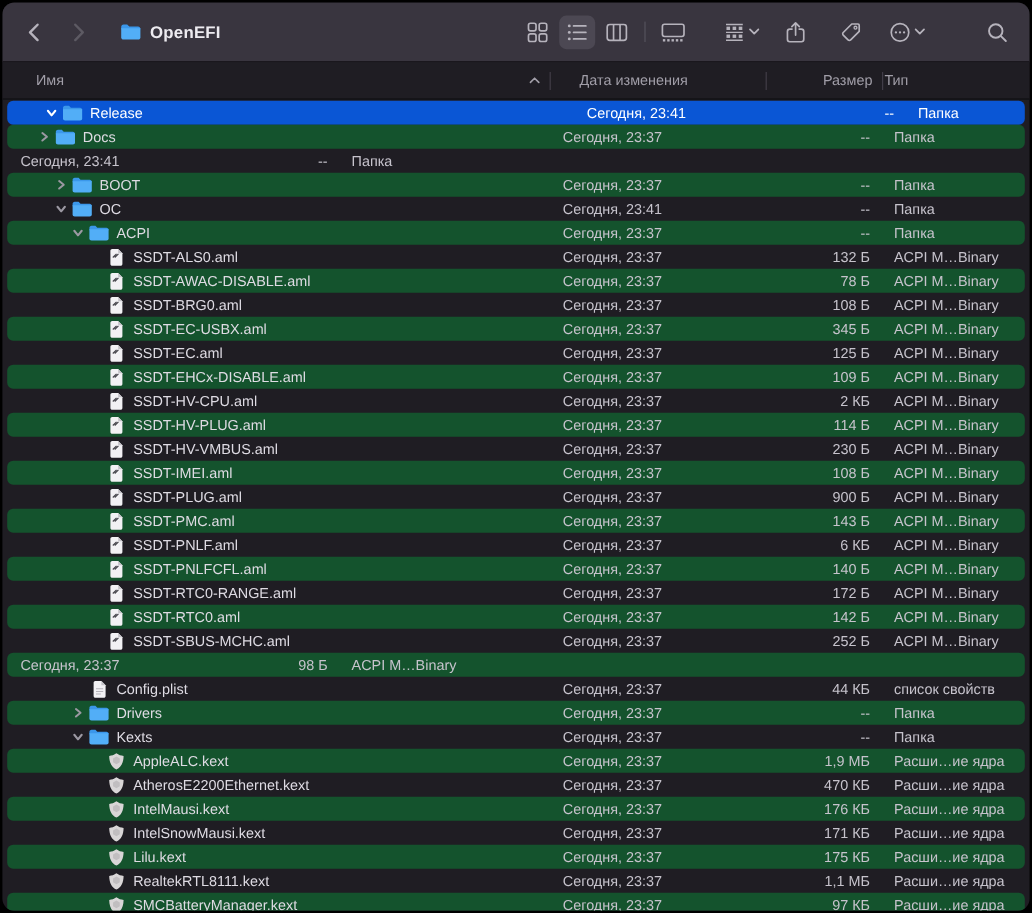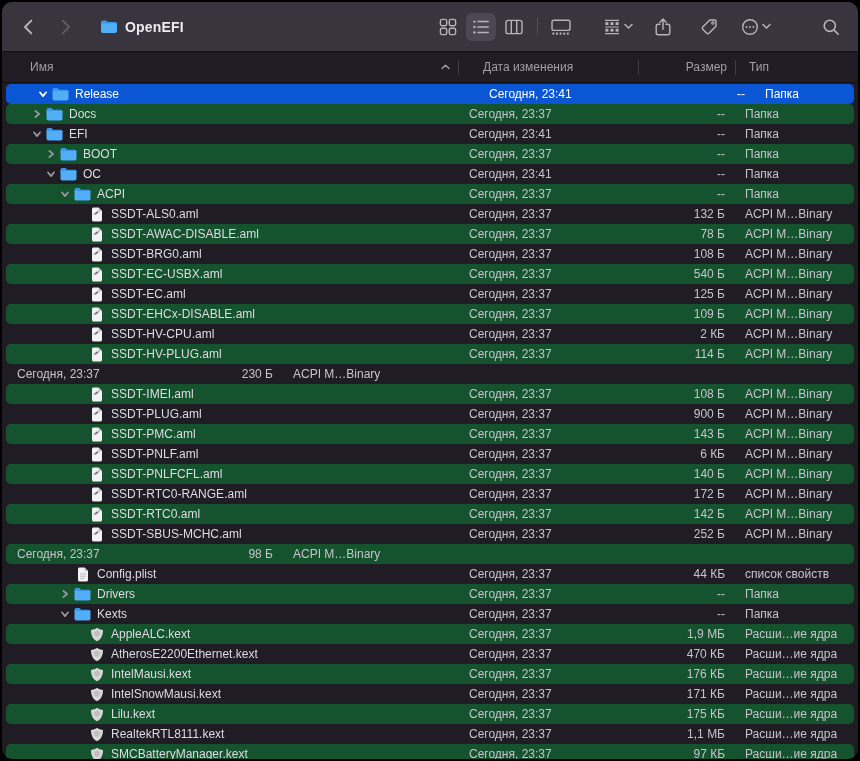--- a/index.html
+++ b/index.html
@@ -27,21 +27,21 @@
   .search-btn { margin-left: 46px; margin-right: 12px; }
 
   
   .colhead { flex: 0 0 31px; display: flex; align-items: center; position: relative;
              background: #1f1d23; border-bottom: 1px solid #101013;
              font-size: 12px; color: #a19ea8; }
   .h-name { flex: 0 0 458px; padding-left: 28px; display: flex; align-items: center; }
   .h-sort { margin-left: auto; margin-right: 10px; display: flex; color: #a19ea8; }
   .h-date { flex: 0 0 180px; padding-left: 23px; }
   .h-size { flex: 0 0 97px; text-align: right; padding-right: 10px; }
-  .h-type { flex: 1; padding-left: 12px; }
+  .h-type { flex: 1; padding-left: 0; }
   .hsep { position: absolute; top: 8px; width: 1px; height: 15px; background: #413d48; }
 
   
   .list { flex: 1; overflow: hidden; padding-top: 1px; }
   .row { height: 20px; margin: 0 4px; border-radius: 5px; display: flex;
          align-items: center; font-size: 12px; color: #dedbe3; }
   .row.alt { background: #14532d; }
   .row.selected { background: #0a56d5; color: #fff; padding-left: 20px; }
   .c-name { flex: 0 0 452px; display: flex; align-items: center;
             overflow: hidden; white-space: nowrap; padding-left: 8px; }
@@ -264,35 +264,20 @@
               <path d="M.5 4.1 H16.5 V11.6 C16.5 12.7 15.8 13.5 14.7 13.5 H2.3 C1.2 13.5 .5 12.7 .5 11.6 Z" fill="#52aef7"></path>
             </svg>
           </span>
           <span>Docs</span>
         </div>
         <div class="c-date">Сегодня, 23:37</div>
         <div class="c-size">--</div>
         <div class="c-type">Папка</div>
       </div>
       <div class="row">
-        <div class="c-name">
-          <span class="indent" style="width: 14px;"></span>
-          <span class="disc">
-            <svg width="10" height="10" viewBox="0 0 10 10">
-              <path d="M1.9 3.3 L5 7.1 L8.1 3.3" stroke="currentColor" stroke-width="1.7" fill="none" stroke-linecap="round" stroke-linejoin="round"></path>
-            </svg>
-          </span>
-          <span class="fic">
-            <svg width="17" height="14" viewBox="0 0 17 14">
-              <path d="M.5 3 C.5 1.9 1.2 1.1 2.3 1.1 H5.5 L7.1 2.7 H14.7 C15.8 2.7 16.5 3.5 16.5 4.6 V4.9 H.5 Z" fill="#3b97ea"></path>
-              <path d="M.5 4.1 H16.5 V11.6 C16.5 12.7 15.8 13.5 14.7 13.5 H2.3 C1.2 13.5 .5 12.7 .5 11.6 Z" fill="#52aef7"></path>
-            </svg>
-          </span>
-          <span>EFI</span>
-        </div>
         <div class="c-date">Сегодня, 23:41</div>
         <div class="c-size">--</div>
         <div class="c-type">Папка</div>
       </div>
       <div class="row alt">
         <div class="c-name">
           <span class="indent" style="width: 28px;"></span>
           <span class="disc">
             <svg width="10" height="10" viewBox="0 0 10 10">
               <path d="M3.3 1.9 L7.1 5 L3.3 8.1" stroke="currentColor" stroke-width="1.7" fill="none" stroke-linecap="round" stroke-linejoin="round"></path>
@@ -408,21 +393,21 @@
           <span class="fic">
             <svg width="12" height="15" viewBox="0 0 12 15">
               <path d="M1 2 C1 1.1 1.7 .5 2.5 .5 H7.5 L11 4 V13 C11 13.9 10.3 14.5 9.5 14.5 H2.5 C1.7 14.5 1 13.9 1 13 Z" fill="#f2f1f4"></path>
               <path d="M7.5 .5 L11 4 H7.5 Z" fill="#c4c2c8"></path>
               <path d="M3 7.6 L6.1 4.5 M4.6 7.6 L7.7 4.5" stroke="#46454c" stroke-width="1"></path>
             </svg>
           </span>
           <span>SSDT-EC-USBX.aml</span>
         </div>
         <div class="c-date">Сегодня, 23:37</div>
-        <div class="c-size">540 Б</div>
+        <div class="c-size">345 Б</div>
         <div class="c-type">ACPI M…Binary</div>
       </div>
       <div class="row">
         <div class="c-name">
           <span class="indent" style="width: 56px;"></span>
           <span class="disc"></span>
           <span class="fic">
             <svg width="12" height="15" viewBox="0 0 12 15">
               <path d="M1 2 C1 1.1 1.7 .5 2.5 .5 H7.5 L11 4 V13 C11 13.9 10.3 14.5 9.5 14.5 H2.5 C1.7 14.5 1 13.9 1 13 Z" fill="#f2f1f4"></path>
               <path d="M7.5 .5 L11 4 H7.5 Z" fill="#c4c2c8"></path>
@@ -480,20 +465,32 @@
               <path d="M3 7.6 L6.1 4.5 M4.6 7.6 L7.7 4.5" stroke="#46454c" stroke-width="1"></path>
             </svg>
           </span>
           <span>SSDT-HV-PLUG.aml</span>
         </div>
         <div class="c-date">Сегодня, 23:37</div>
         <div class="c-size">114 Б</div>
         <div class="c-type">ACPI M…Binary</div>
       </div>
       <div class="row">
+        <div class="c-name">
+          <span class="indent" style="width: 56px;"></span>
+          <span class="disc"></span>
+          <span class="fic">
+            <svg width="12" height="15" viewBox="0 0 12 15">
+              <path d="M1 2 C1 1.1 1.7 .5 2.5 .5 H7.5 L11 4 V13 C11 13.9 10.3 14.5 9.5 14.5 H2.5 C1.7 14.5 1 13.9 1 13 Z" fill="#f2f1f4"></path>
+              <path d="M7.5 .5 L11 4 H7.5 Z" fill="#c4c2c8"></path>
+              <path d="M3 7.6 L6.1 4.5 M4.6 7.6 L7.7 4.5" stroke="#46454c" stroke-width="1"></path>
+            </svg>
+          </span>
+          <span>SSDT-HV-VMBUS.aml</span>
+        </div>
         <div class="c-date">Сегодня, 23:37</div>
         <div class="c-size">230 Б</div>
         <div class="c-type">ACPI M…Binary</div>
       </div>
       <div class="row alt">
         <div class="c-name">
           <span class="indent" style="width: 56px;"></span>
           <span class="disc"></span>
           <span class="fic">
             <svg width="12" height="15" viewBox="0 0 12 15">

